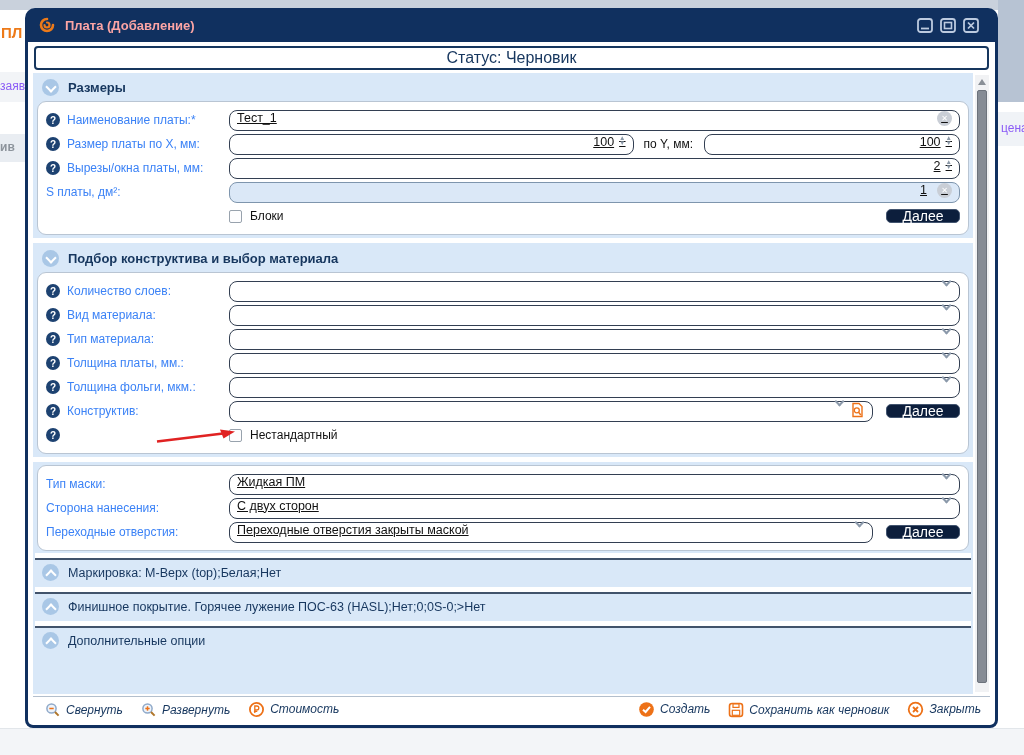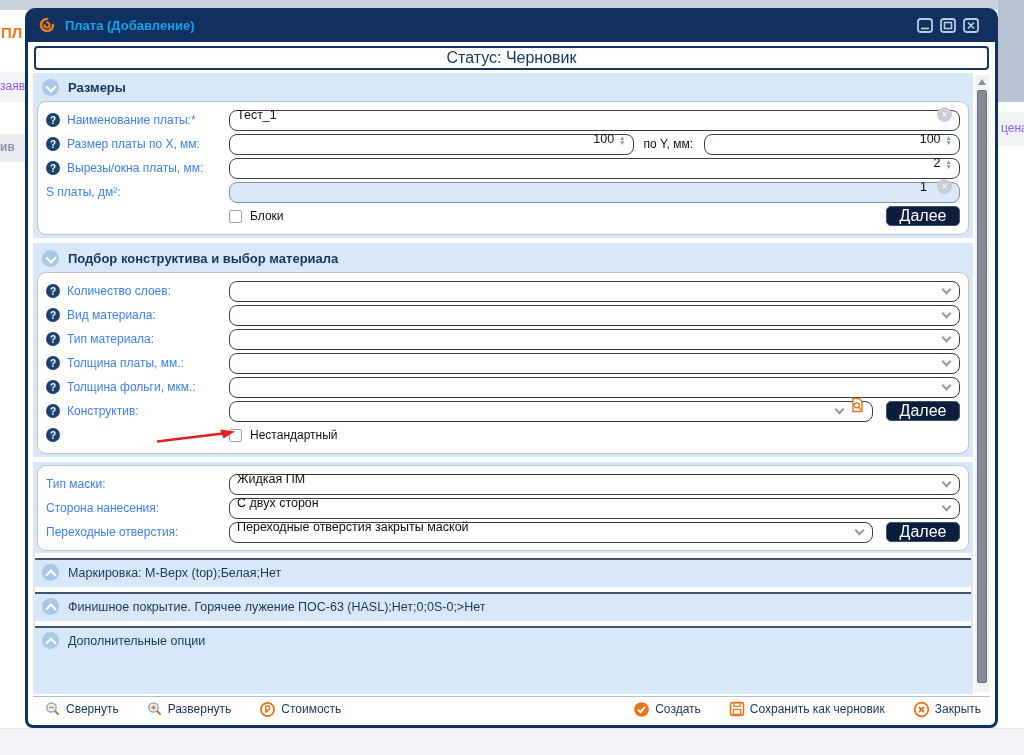--- a/index.html
+++ b/index.html
@@ -14,21 +14,21 @@
   .bg-right-b1  { position:absolute; right:0; top:112px; width:26px; height:34px; background:#f0f3f7; }
   .bg-bottom    { position:absolute; left:0; bottom:0; width:1024px; height:27px; background:#f3f5f8; border-top:1px solid #e2e6ea; }
   .bg-txt { position:absolute; color:#8b5cf6; font-size:12px; white-space:nowrap; }
   .bg-txt.orange { color:#ed7a19; font-weight:bold; font-size:15px; }
   .bg-txt.bold { font-weight:bold; color:#8d949c; }
 
   
   .modal { position:absolute; left:25px; top:8px; width:973px; height:720px;
     background:#10305f; border-radius:10px 10px 8px 8px; padding:0 3px 3px 3px; z-index:5; }
   .titlebar { height:34px; display:flex; align-items:center; gap:9px; padding:0 16px 0 10px;
-    color:#0ea5e9; font-size:13px; font-weight:bold; }
+    color:#fca5a5; font-size:13px; font-weight:bold; }
   .titlebar .spacer { flex:1; }
   .winctl { display:flex; gap:7px; align-items:center; }
   .modal-body { background:#fff; height:683px; border-radius:0 0 5px 5px; padding:4px 5px;
     display:flex; flex-direction:column; position:relative; }
 
   .statusbar { border:2px solid #16365e; border-radius:4px; background:#fff; text-align:center;
     font-size:16px; color:#16365e; height:24px; line-height:20px; margin:0 1px 3px 1px; }
 
   .content { flex:1; background:#fff; position:relative; overflow:hidden; }
   .content-inner { background:#d9e8f8; height:100%; margin-right:17px; padding:2px; overflow:hidden; }
@@ -51,51 +51,51 @@
   .panel { background:#fff; border:1px solid #b9c5d3; border-radius:9px; margin:1px 2px 0 2px; padding:6px 8px; }
   .wgap { height:5px; background:#fff; margin:3px -2px; }
 
   .row { display:flex; align-items:center; height:24px; font-size:12px; color:#111; position:relative; }
   .lblcol { width:183px; flex:none; display:flex; align-items:center; gap:7px; }
   .help { width:14px; height:14px; border-radius:50%; background:#1d4271; color:#fff; font-size:10px;
     font-weight:bold; display:flex; align-items:center; justify-content:center; flex:none; }
   .lbl { font-size:12px; color:#3b82f6; white-space:nowrap; }
 
   .field { position:relative; flex:1; height:21px; border:1.5px solid #333f52; border-radius:8px;
-    background:#fff; display:flex; align-items:flex-end; padding:8px 7px; font-size:12.5px; color:#111; min-width:0; }
+    background:#fff; display:flex; align-items:flex-start; padding:0 7px; font-size:12.5px; color:#111; min-width:0;text-decoration:underline; }
   .field.ro { background:#dbe8f7; border-color:#7e95ad; }
   .v { flex:1; white-space:nowrap; overflow:hidden; }
   .v.num { text-align:right; padding-right:5px; }
   .spin { display:flex; flex-direction:column; color:#8a97a6; font-size:6.5px; line-height:5.5px; flex:none; }
   .chev { width:7px; height:7px; border-right:2px solid #8b99aa; border-bottom:2px solid #8b99aa;
     transform:rotate(45deg); margin:-4px 2px 0 6px; flex:none; }
   .clear-ic { width:15px; height:15px; border-radius:50%; background:#c9ced6; color:#fff; font-size:8px;
     display:flex; align-items:center; justify-content:center; flex:none; margin-left:5px; }
   .ylab { flex:none; padding:0 11px 0 10px; font-size:12px; }
   .yfield { flex:none; width:256px; }
   .xfield { flex:1; }
 
-  .next-btn { width:74px; height:20px; flex:none; margin-left:13px; background:#0c1e3c;
-    border:1px solid #42546f; border-radius:5px; color:#fff; font-size:16px;
+  .next-btn { width:74px; height:14px; flex:none; margin-left:13px; background:#0c1e3c;
+    border:1px solid #42546f; border-radius:5px; color:#fff; font-size:14px;
     display:flex; align-items:center; justify-content:center; }
   .cb { width:13px; height:13px; border:1px solid #98a2ad; border-radius:2px; background:#fdfdfe; flex:none; }
   .cb-lab { margin-left:8px;text-align:center; }
   .rowspacer { flex:1; }
   .arrow-svg { position:absolute; left:108px; top:4px; }
 
   
   .cbar { display:flex; align-items:center; gap:9px; height:27px; padding-left:7px; margin-top:7px;
     font-size:12.5px; font-weight:normal; color:#16365e; background:#d9e8f8;
     border-top:2px solid #41536b; box-shadow:0 -5px 0 0 #ffffff; }
 
   
   .footer { height:25px; background:#fff; display:flex; align-items:center; justify-content:space-between;
     padding:0 9px 0 12px; border-top:1px solid #b3bfcd; margin-top:2px; border-radius:0 0 5px 5px;
     font-size:12px; color:#16365e; }
-  .fgroup { display:flex; align-items:center; gap:28px; }
+  .fgroup { display:flex; align-items:flex-end; gap:18px;font-style:italic; }
   .fitem { display:flex; align-items:center; gap:5px; white-space:nowrap; }
 </style>
 </head>
 <body>
 
 <div class="bg-topband"></div>
 <div class="bg-right-top"></div>
 <div class="bg-left-b1"></div>
 <div class="bg-left-b2"></div>
 <div class="bg-right-b1"></div>

